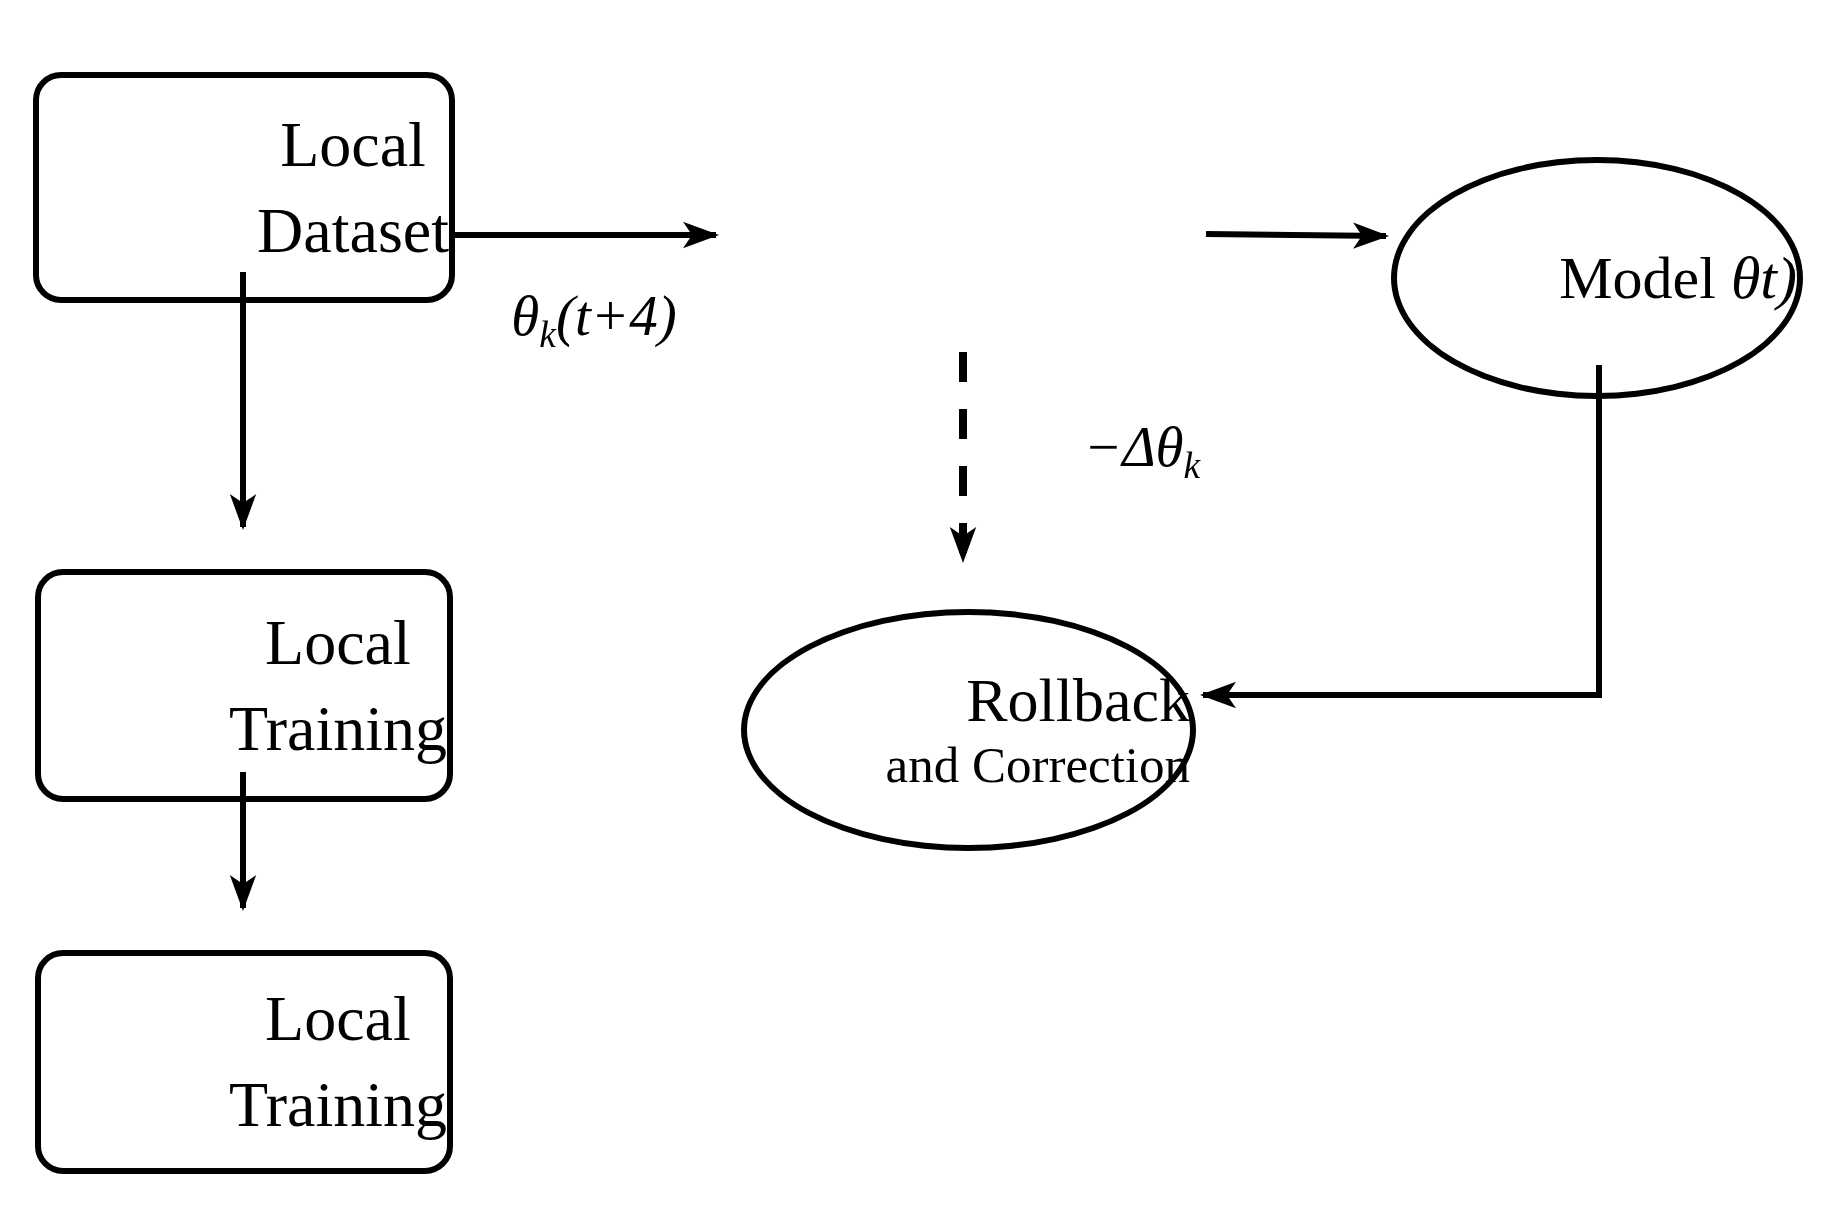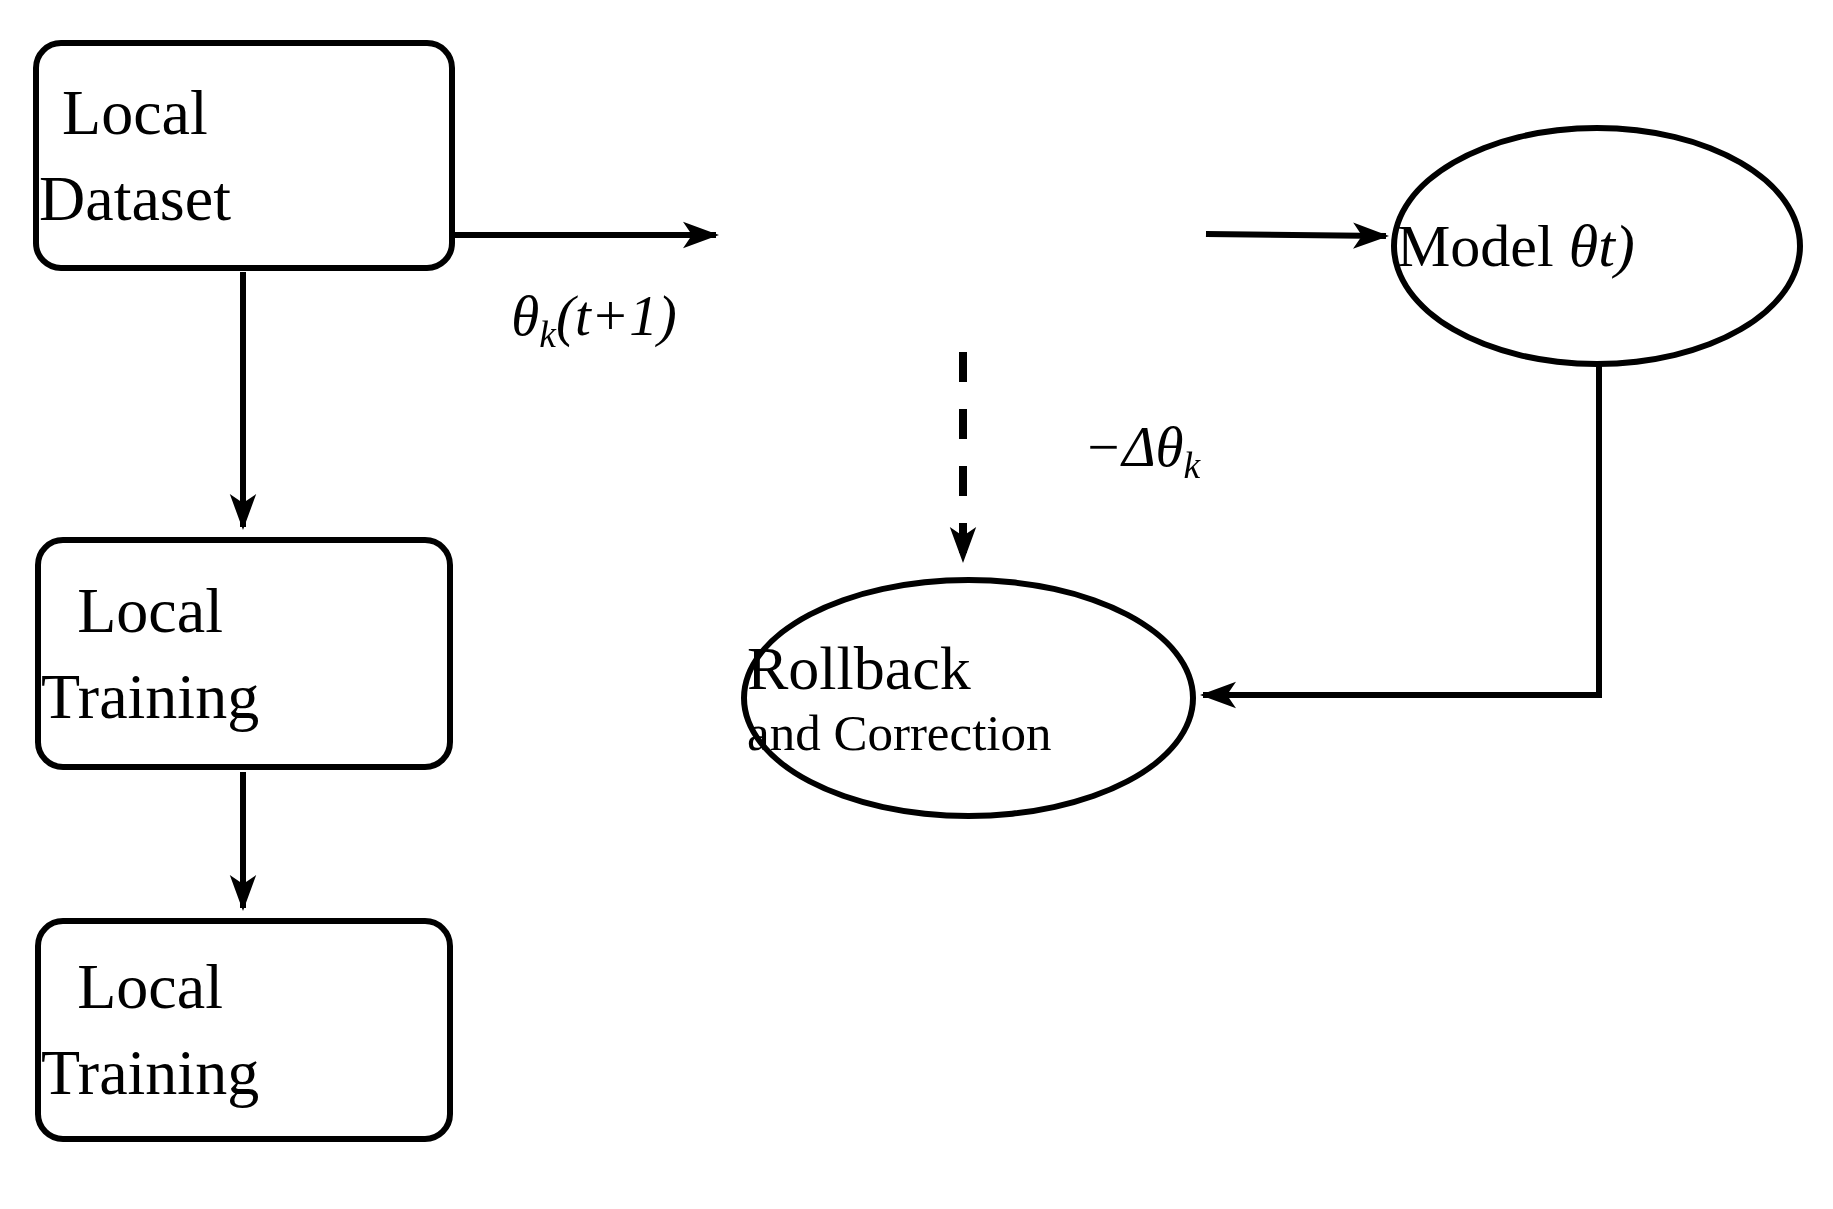--- a/index.html
+++ b/index.html
@@ -17,23 +17,24 @@
     overflow: hidden;
   }
 
   
   .node {
     position: absolute;
     box-sizing: border-box;
     background: #ffffff;
     display: flex;
     flex-direction: column;
-    align-items: flex-start;
+    align-items: flex-end;
     justify-content: center;
     text-align: center;
+    margin-top: 32px;
   }
   .node-rect {
     border: 6px solid #000000;
     border-radius: 28px;
   }
   .node-ellipse {
     border: 6px solid #000000;
     border-radius: 50%;
   }
   .rect-label {
@@ -125,21 +126,21 @@
   <div class="node node-ellipse" id="global-model">
     <div class="ellipse-line"><span>Model </span><span class="math">θt)</span></div>
   </div>
 
   <div class="node node-ellipse" id="rollback">
     <div class="rollback-line1">Rollback</div>
     <div class="rollback-line2">and Correction</div>
   </div>
 
 
-  <div class="annotation math-label" id="theta-label"><span>θ</span><sub class="msub">k</sub><span>(t+1)</span></div>
+  <div class="annotation math-label" id="theta-label"><span>θ</span><sub class="msub">k</sub><span>(t+4)</span></div>
 
   <div class="annotation math-label" id="delta-label"><span>−Δθ</span><sub class="msub">k</sub></div>
 
   <svg class="edges-layer" width="1833" height="1209" viewBox="0 0 1833 1209" xmlns="http://www.w3.org/2000/svg">
     <defs>
       <marker id="ah" viewBox="0 0 12 10" refX="11" refY="5" markerUnits="userSpaceOnUse" markerWidth="36" markerHeight="30" orient="auto">
         <path d="M0,0.6 L12,5 L0,9.4 L3,5 Z" fill="#000000"></path>
       </marker>
     </defs>
 

